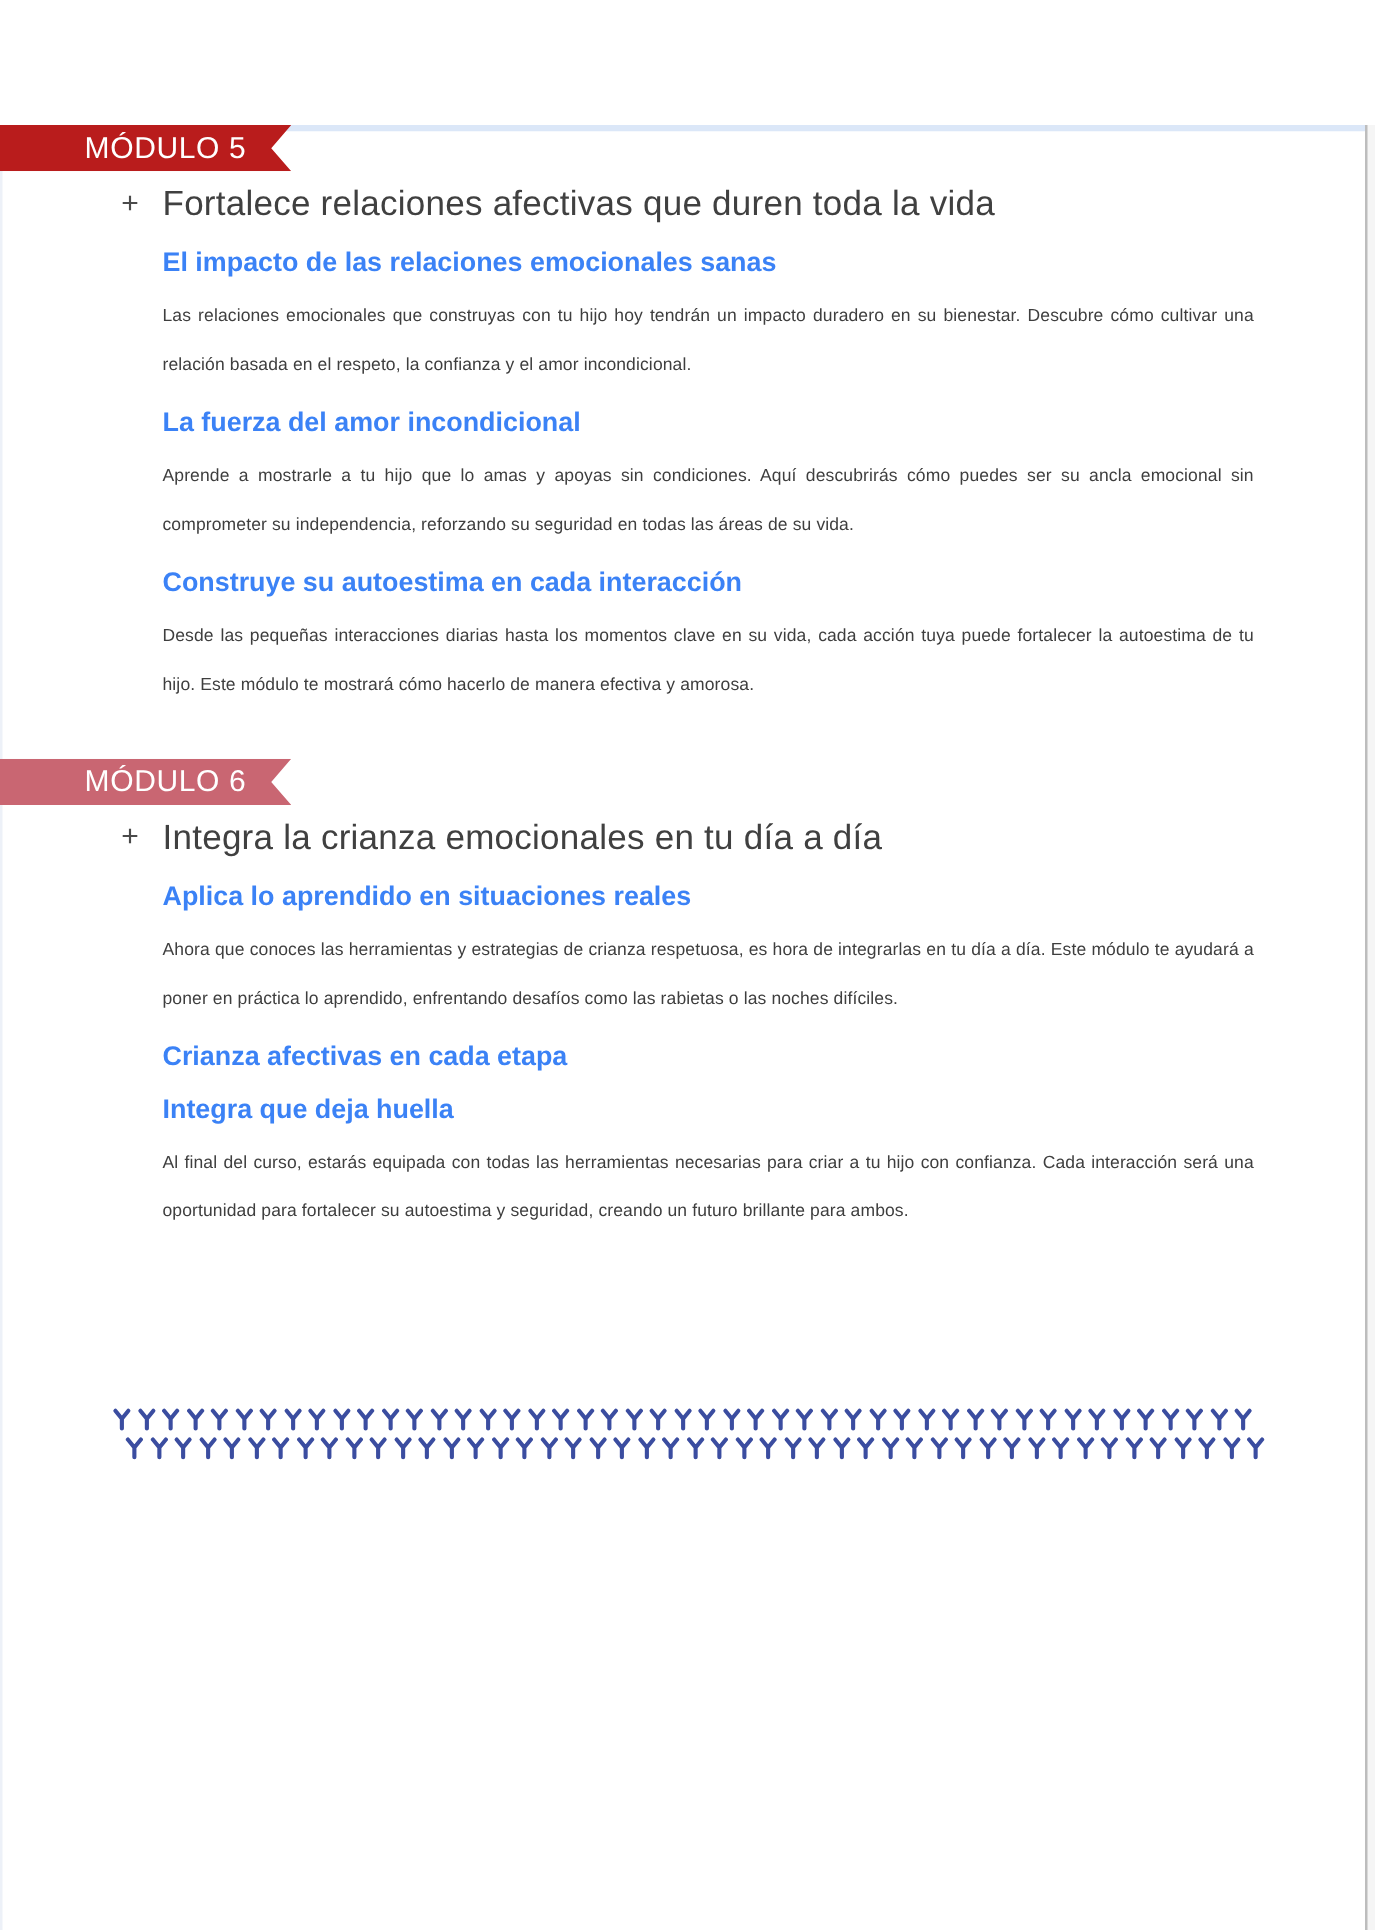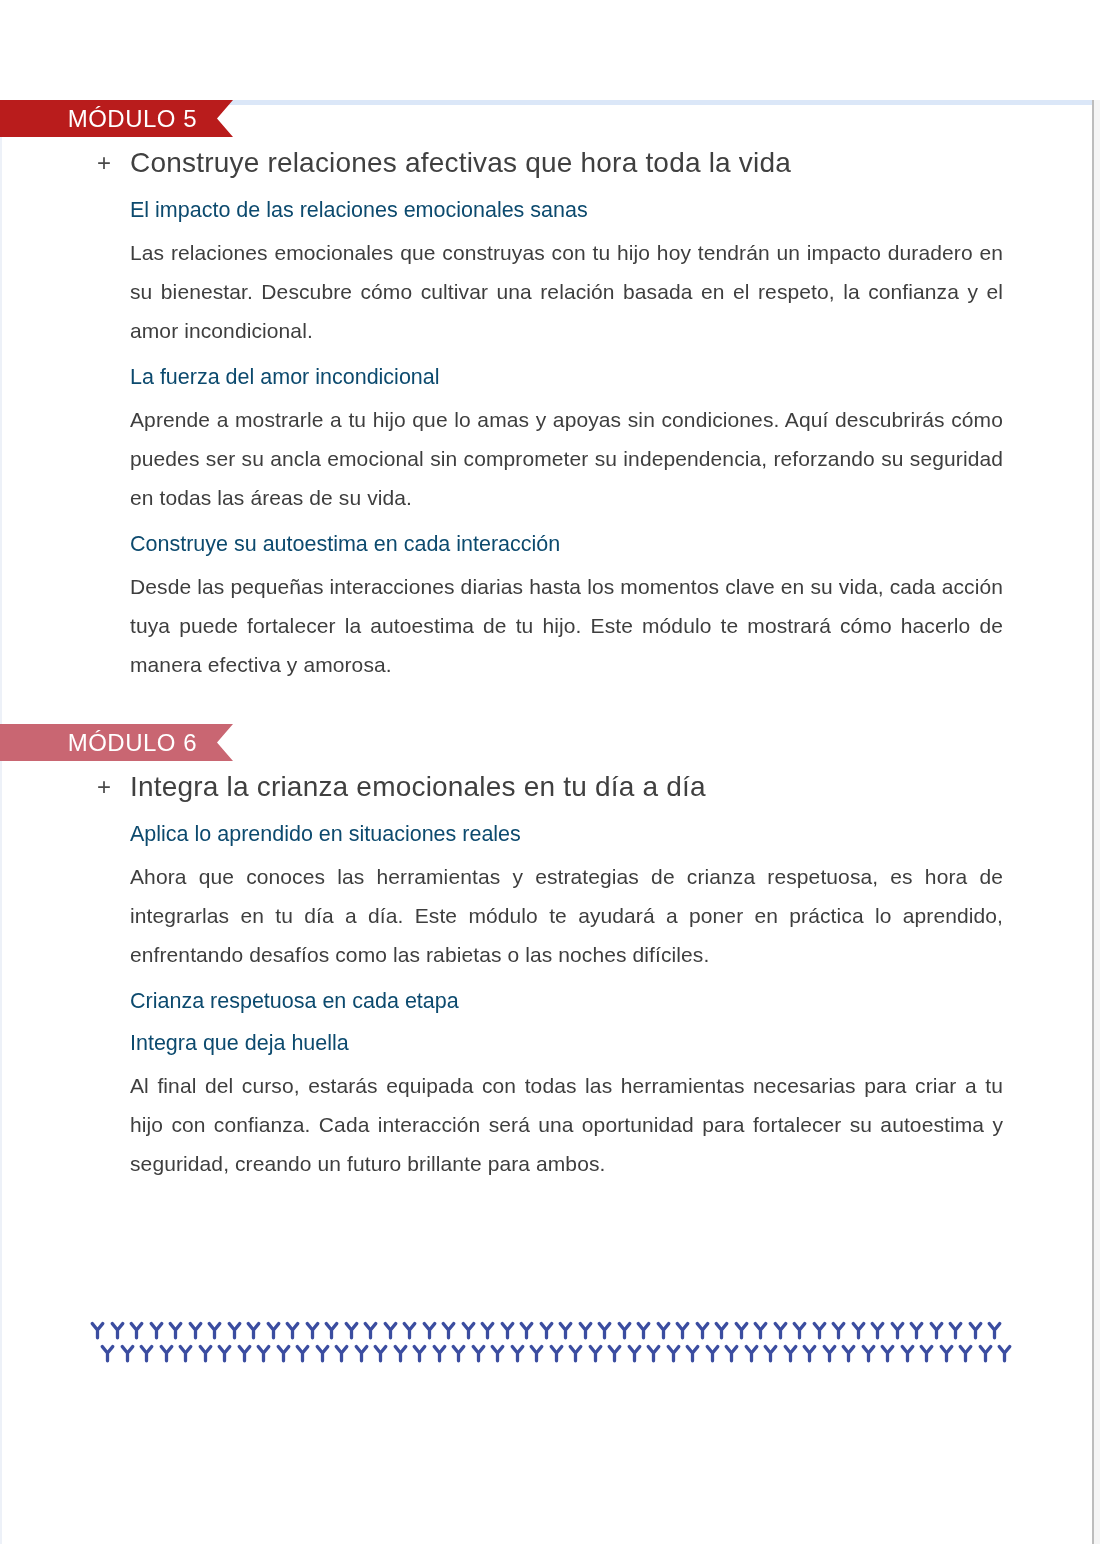--- a/index.html
+++ b/index.html
@@ -59,28 +59,28 @@
     letter-spacing: 0.2px;
   }
   .plus {
     width: 33px;
     flex: 0 0 33px;
     font-size: 24px;
     color: #4a4a4a;
   }
   .section-heading {
     font-size: 21.5px;
-    font-weight: 400;
-    color: #0c4a6e;
+    font-weight: 700;
+    color: #3b82f6;
     line-height: 30px;
     margin-top: 12px;
   }
   .section-heading.first { margin-top: 14px; }
   .section-body {
-    font-size: 21px;
+    font-size: 14px;
     color: #3e3e3e;
     line-height: 39px;
     text-align: justify;
     margin-top: 8px;
     letter-spacing: 0.1px;
   }
   .footer-decoration {
     margin-top: 137px;
   }
   .glyph-row {
@@ -97,42 +97,42 @@
 
 <div class="page">
   <div class="top-strip"></div>
   <div class="left-edge"></div>
 
   <div class="ribbon ribbon-1" style="background: #b91c1c;">
     <span>MÓDULO 5</span>
   </div>
   <div class="module-title">
     <span class="plus">+</span>
-    <span>Construye relaciones afectivas que hora toda la vida</span>
+    <span>Fortalece relaciones afectivas que duren toda la vida</span>
   </div>
   <div class="module-content">
     <div class="section-heading first">El impacto de las relaciones emocionales sanas</div>
     <div class="section-body">Las relaciones emocionales que construyas con tu hijo hoy tendrán un impacto duradero en su bienestar. Descubre cómo cultivar una relación basada en el respeto, la confianza y el amor incondicional.</div>
     <div class="section-heading">La fuerza del amor incondicional</div>
     <div class="section-body">Aprende a mostrarle a tu hijo que lo amas y apoyas sin condiciones. Aquí descubrirás cómo puedes ser su ancla emocional sin comprometer su independencia, reforzando su seguridad en todas las áreas de su vida.</div>
     <div class="section-heading">Construye su autoestima en cada interacción</div>
     <div class="section-body">Desde las pequeñas interacciones diarias hasta los momentos clave en su vida, cada acción tuya puede fortalecer la autoestima de tu hijo. Este módulo te mostrará cómo hacerlo de manera efectiva y amorosa.</div>
   </div>
 
   <div class="ribbon ribbon-2" style="background: rgb(201, 102, 114);">
     <span>MÓDULO 6</span>
   </div>
   <div class="module-title">
     <span class="plus">+</span>
     <span>Integra la crianza emocionales en tu día a día</span>
   </div>
   <div class="module-content">
     <div class="section-heading first">Aplica lo aprendido en situaciones reales</div>
     <div class="section-body">Ahora que conoces las herramientas y estrategias de crianza respetuosa, es hora de integrarlas en tu día a día. Este módulo te ayudará a poner en práctica lo aprendido, enfrentando desafíos como las rabietas o las noches difíciles.</div>
-    <div class="section-heading">Crianza respetuosa en cada etapa</div>
+    <div class="section-heading">Crianza afectivas en cada etapa</div>
     <div class="section-heading">Integra que deja huella</div>
     <div class="section-body">Al final del curso, estarás equipada con todas las herramientas necesarias para criar a tu hijo con confianza. Cada interacción será una oportunidad para fortalecer su autoestima y seguridad, creando un futuro brillante para ambos.</div>
   </div>
 
   <div class="footer-decoration">
     <div class="glyph-row row-1" id="glyph-row-1" style="margin-left: 90px;">
         <svg width="15" height="20" viewBox="0 0 15 20">
           <path d="M7.5 17.8 L7.5 10 M7.5 10 L2.3 3.6 M7.5 10 L12.7 3.6" stroke="#3b4da0" stroke-width="3.3" stroke-linecap="round" fill="none"></path>
         </svg>
         <svg width="15" height="20" viewBox="0 0 15 20">

